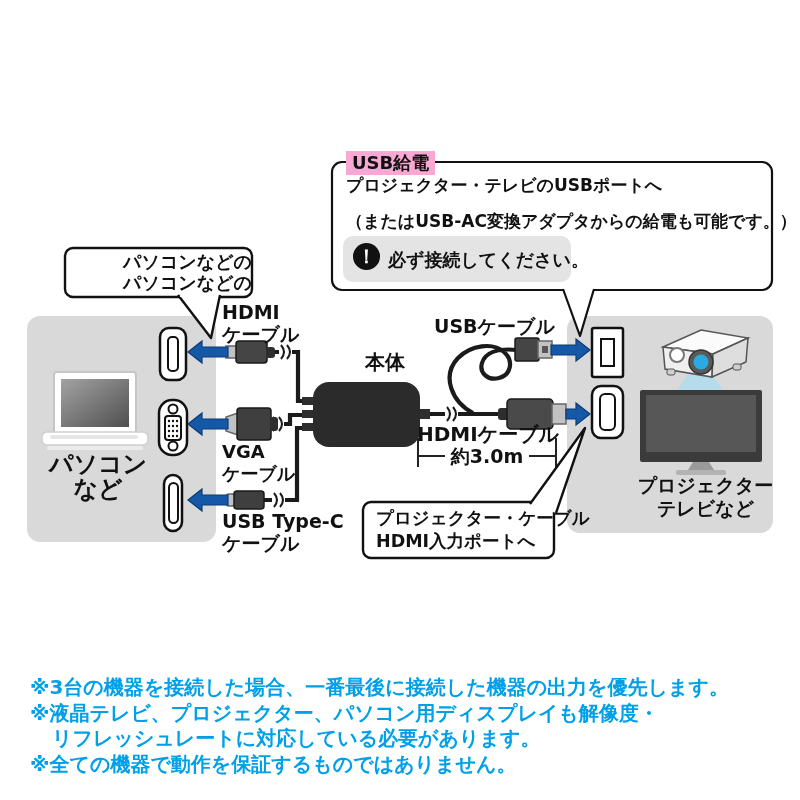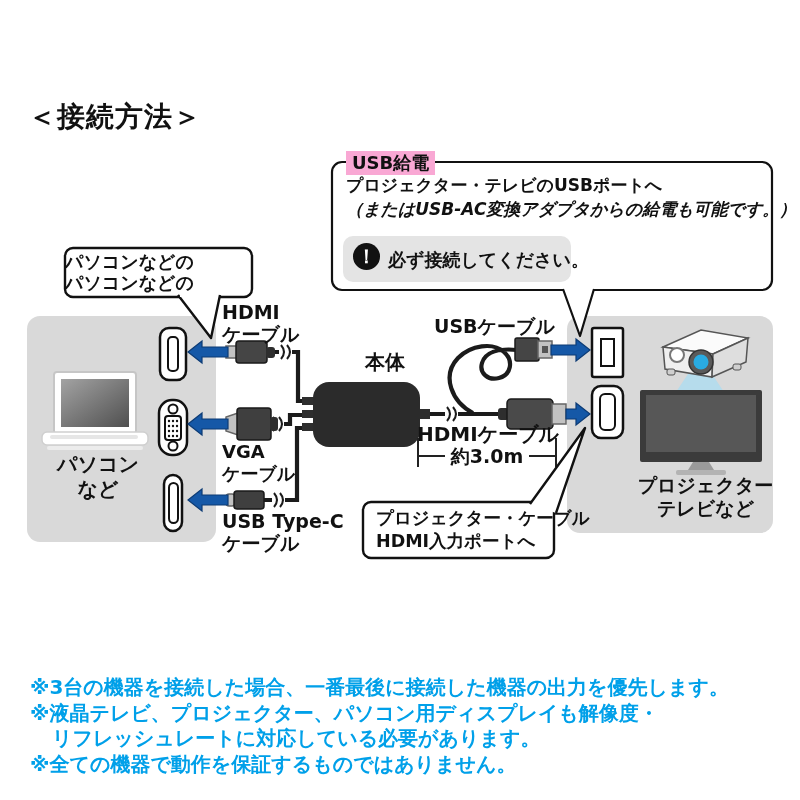--- a/index.html
+++ b/index.html
@@ -3,35 +3,35 @@
 <meta charset="utf-8">
 <style>
   html,body{margin:0;padding:0;background:#fff;}
   #stage{position:relative;width:800px;height:800px;background:#ffffff;overflow:hidden;
          font-family:"DejaVu Sans","Liberation Sans",sans-serif;color:#111;}
   #diagram-svg{position:absolute;left:0;top:0;z-index:1;}
   .txt{position:absolute;z-index:2;font-weight:bold;white-space:nowrap;}
   .title{left:28px;top:98px;font-size:28px;letter-spacing:1px;}
   .legend{left:346px;top:151px;font-size:18px;background:#f9a8d4;padding:0 6px;}
   .ucb-l1{left:346px;top:174px;font-size:17px;}
-  .ucb-l2{left:346px;top:198px;font-size:17px;font-style:italic;}
+  .ucb-l2{left:346px;top:210px;font-size:17px;}
   .badge-icon{position:absolute;z-index:3;left:353px;top:243px;width:27px;height:27px;
       border-radius:50%;background:#111;color:#fff;font-size:19px;font-weight:bold;
       text-align:center;line-height:27px;}
   .badge-text{left:388px;top:248px;font-size:18px;}
-  .callout-left{left:65px;top:251px;width:187px;text-align:left;font-size:18px;line-height:21px;white-space:normal;}
+  .callout-left{left:65px;top:251px;width:187px;text-align:right;font-size:18px;line-height:21px;white-space:normal;}
   .callout-right{left:376px;top:507px;font-size:17.5px;line-height:23px;}
   .lbl-hdmi-left{left:222px;top:301px;font-size:19px;line-height:22px;}
   .lbl-usb-cable{left:434px;top:314px;font-size:19px;}
   .lbl-main{left:331px;top:349px;width:74px;text-align:right;font-size:20px;}
   .lbl-vga{left:222px;top:441px;font-size:18px;line-height:22px;}
   .lbl-hdmi-right{left:417px;top:421px;width:140px;text-align:center;font-size:20px;}
   .lbl-len{left:447px;top:444px;width:80px;text-align:center;font-size:19px;}
   .lbl-usbc{left:222px;top:510px;font-size:19px;line-height:22px;}
-  .lbl-pc{left:43px;top:452px;width:110px;text-align:center;font-size:20px;line-height:25px;}
+  .lbl-pc{left:43px;top:452px;width:110px;text-align:center;font-size:24px;line-height:25px;}
   .lbl-proj{left:628px;top:474px;width:155px;text-align:center;font-size:19px;line-height:23px;}
   .notes{left:30px;top:675px;font-size:20px;line-height:25.5px;color:#00a0e9;}
   .notes .indent{padding-left:22px;}
 </style>
 </head>
 <body>
 
 <div id="stage">
 
   <svg id="diagram-svg" width="800" height="800" viewBox="0 0 800 800">
@@ -192,21 +192,20 @@
       <path d="M563,289 L580,336 L594,289" fill="#fff" stroke="#111" stroke-width="2.2" stroke-linejoin="round"></path>
       <rect x="565" y="288" width="27" height="3" fill="#fff"></rect>
       <rect x="343" y="236" width="228" height="46" rx="10" fill="#e4e4e4"></rect>
     </g>
     <g>
       <rect x="363" y="502" width="191" height="56" rx="8" fill="#fff" stroke="#111" stroke-width="2.4"></rect>
       <path d="M530,504 L585,428 L556,513" fill="#fff" stroke="#111" stroke-width="2.4" stroke-linejoin="round"></path>
     </g>
   </svg>
 
-  <div class="txt title">＜接続方法＞</div>
 
   <div class="txt legend">USB給電</div>
   <div class="txt ucb-l1">プロジェクター・テレビのUSBポートへ</div>
   <div class="txt ucb-l2">（またはUSB-AC変換アダプタからの給電も可能です。）</div>
   <div class="badge-icon">！</div>
   <div class="txt badge-text">必ず接続してください。</div>
 
   <div class="txt callout-left">
     <span>パソコンなどの</span><br>
     <span>パソコンなどの</span>

